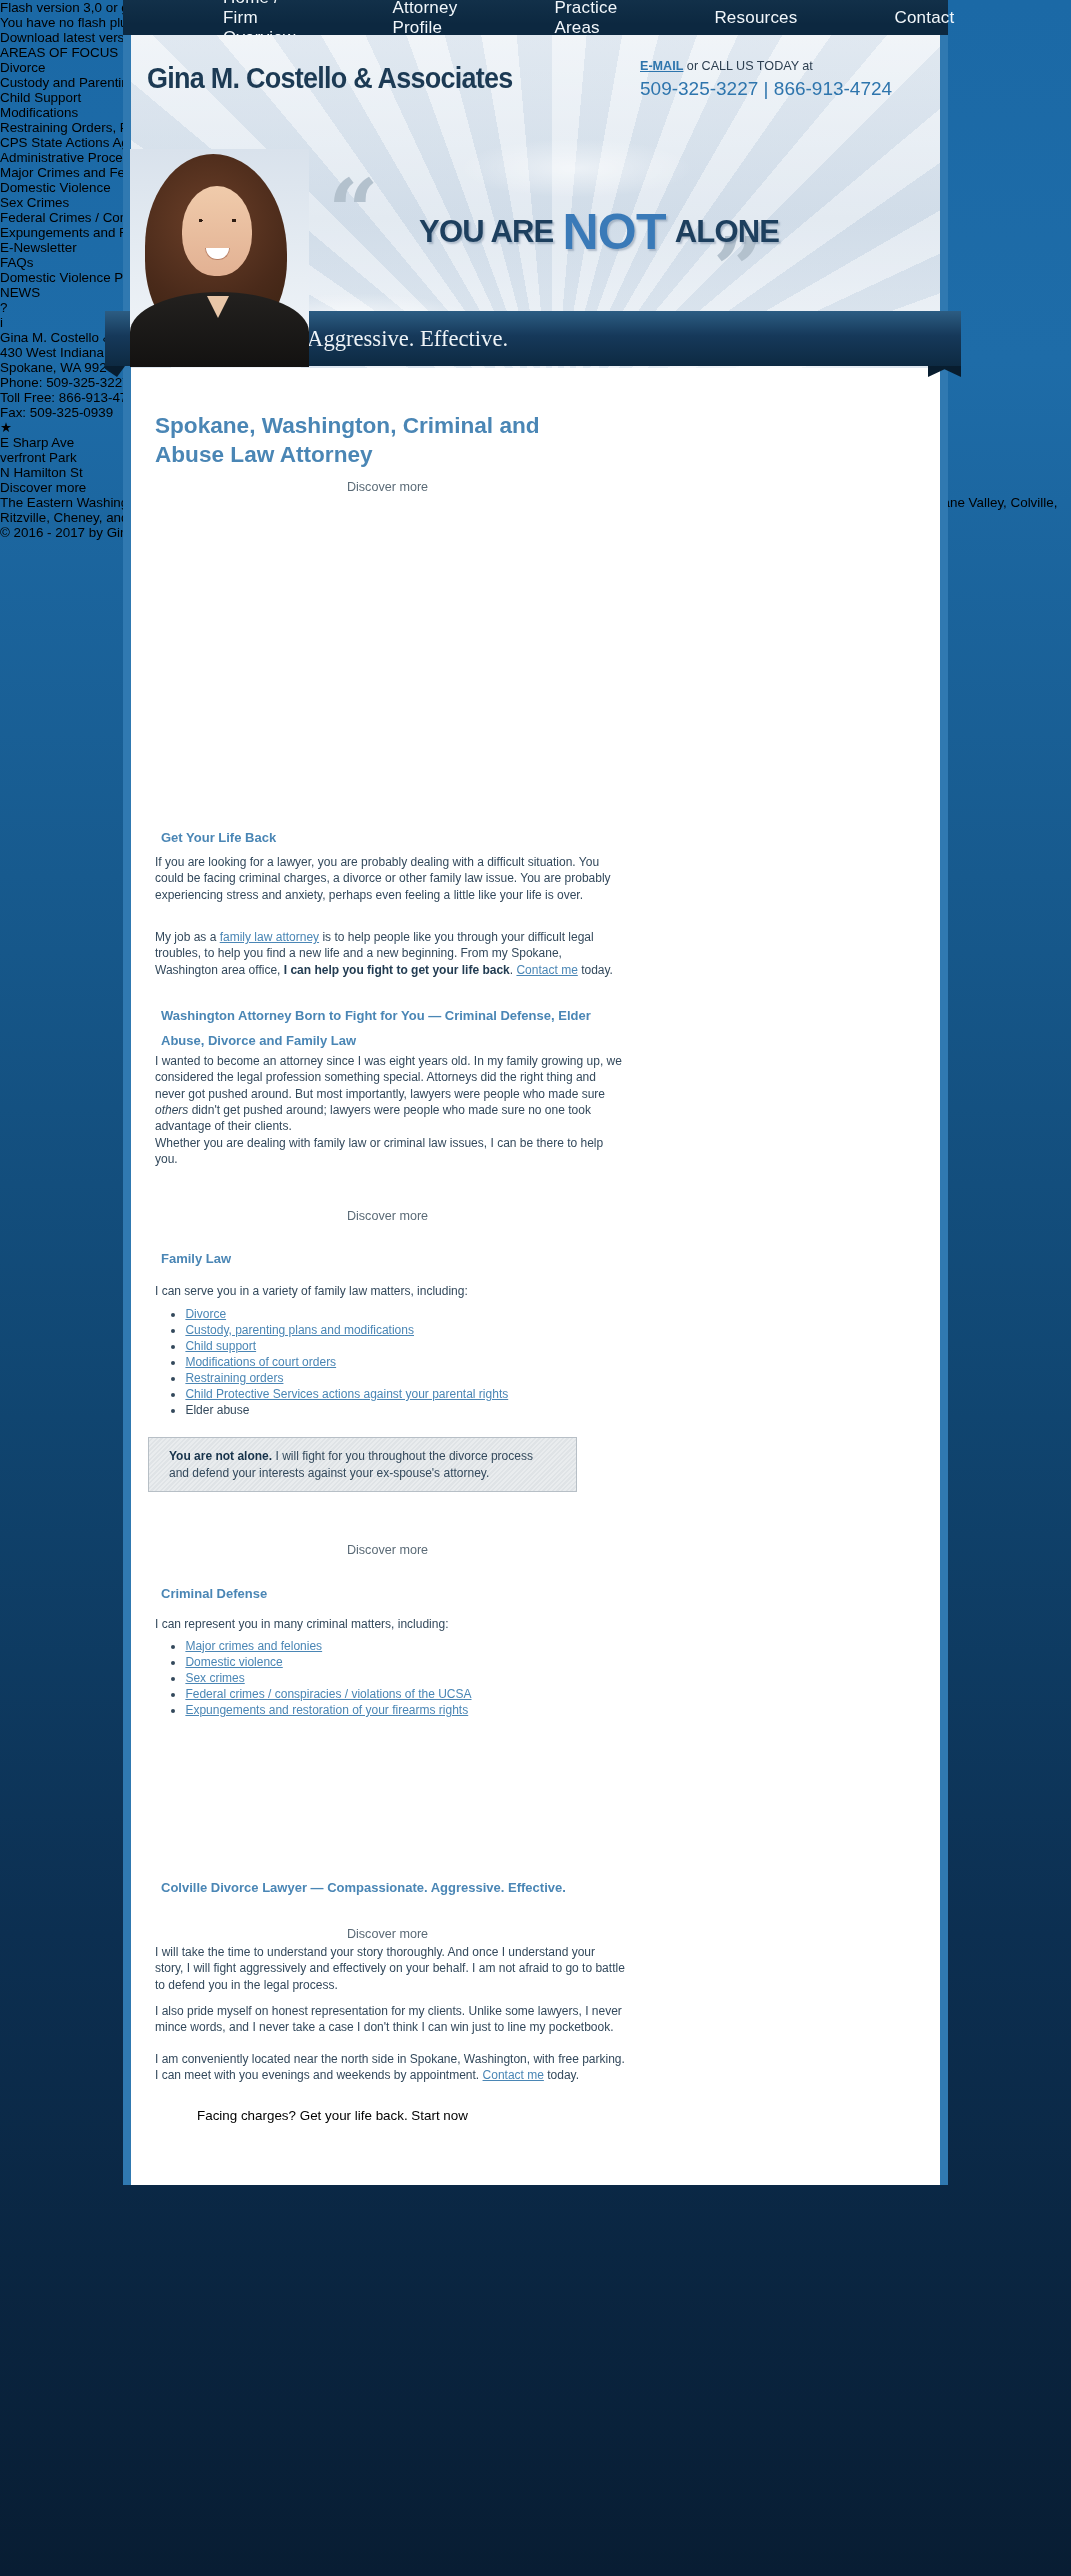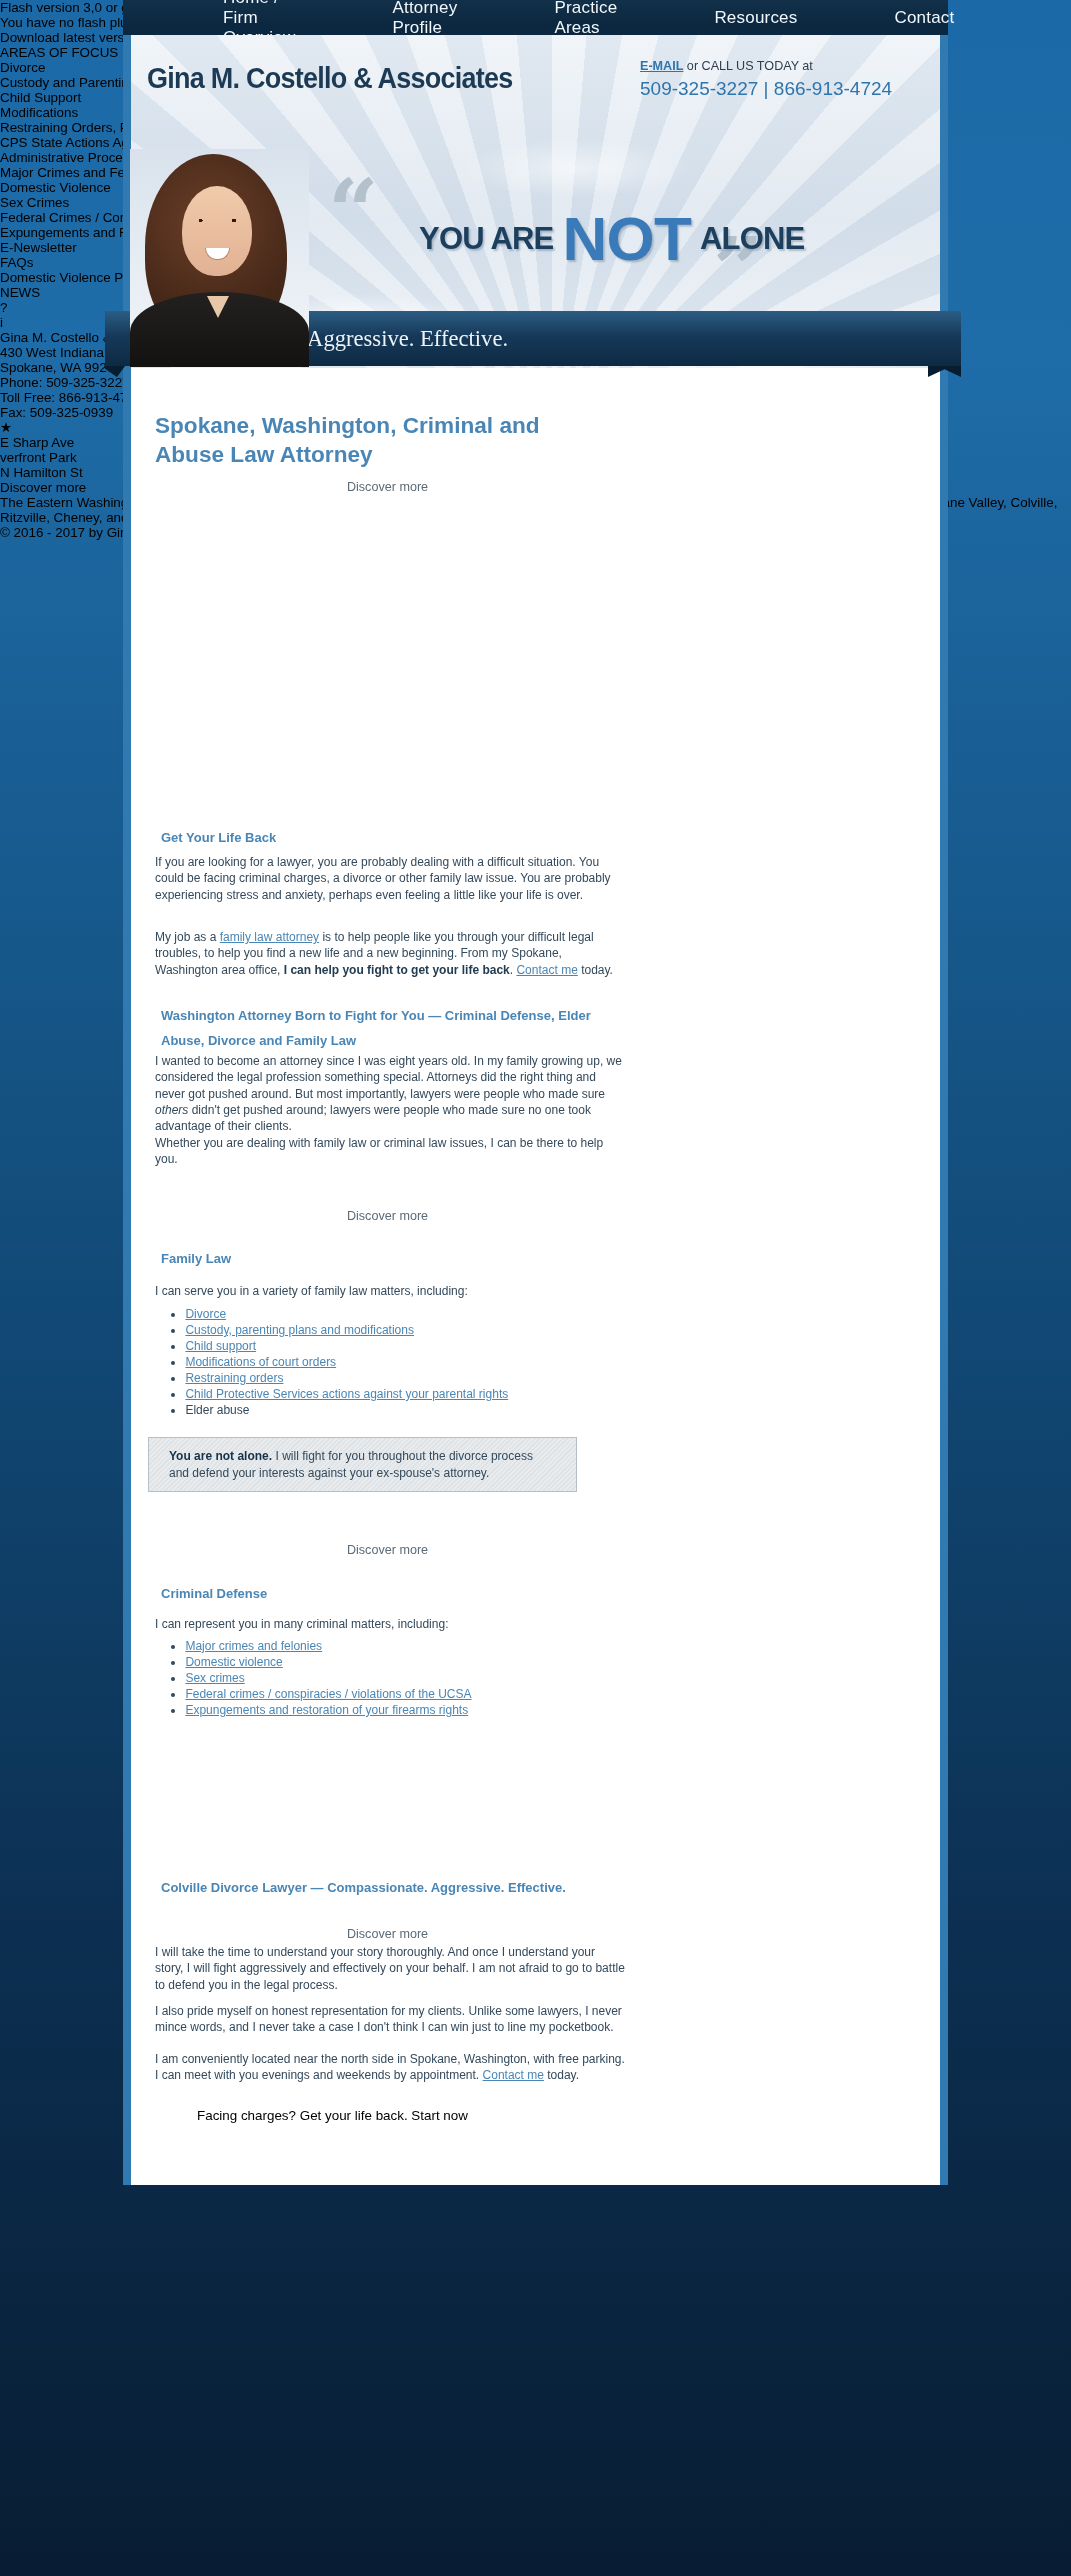--- a/index.html
+++ b/index.html
@@ -29,21 +29,21 @@
     color:#1c3a54; letter-spacing:-0.8px; transform:scaleX(.93); transform-origin:left; white-space:nowrap; }
   .contact-top { position:absolute; left:640px; top:59px; width:291px; font-size:12.6px; color:#2c3e50; }
   .contact-top .email { color:#2e75ad; font-weight:bold; text-decoration:underline; }
   .phones { margin-top:3.3px; font-size:19px; color:#2e75ad; line-height:25px; overflow-wrap:break-word; }
   .quote { position:absolute; font-family:"DejaVu Serif", serif; font-weight:bold; color:#b3c1cd; font-size:88px; line-height:50px; height:59px; }
   .quote-open { left:328px; top:186px; }
   .quote-close { left:713px; top:244px; }
   .tagline { position:absolute; left:419px; top:203px; display:flex; align-items:center; gap:9px;
     text-shadow:1.7px 1.7px 1.7px rgba(110,130,155,.45); white-space:nowrap; }
   .tagline .t-dark { font-size:31px; font-weight:bold; color:#1d3f5e; letter-spacing:-0.8px; }
-  .tagline .t-emph { font-size:62px; font-weight:bold; color:#3a7ab8; letter-spacing:-0.8px; }
+  .tagline .t-emph { font-size:50px; font-weight:bold; color:#3a7ab8; letter-spacing:-0.8px; }
 
   
   .photo { position:absolute; left:130px; top:149px; width:179px; height:218px; z-index:6; overflow:hidden;
     background:linear-gradient(180deg,#d9e2ec 0%,#e8eef4 60%,#f2f5f9 100%); }
   .photo .hair { position:absolute; left:15px; top:5px; width:142px; height:193px; border-radius:48% 52% 45% 45%;
     background:radial-gradient(circle at 45% 35%, #6b3f28 0%, #4a2a1a 55%, #35200f 100%); }
   .photo .face { position:absolute; left:52px; top:37px; width:70px; height:90px; border-radius:50% 50% 46% 46%;
     background:linear-gradient(180deg,#f0cbab,#e2b193); }
   .photo .smile { position:absolute; left:75px; top:99px; width:25px; height:11.7px; border-radius:0 0 25px 25px; background:#fff; border:1.7px solid #b97f63; border-top:none; }
   .photo .eyes { position:absolute; left:64px; top:69px; width:47px; height:5px;

